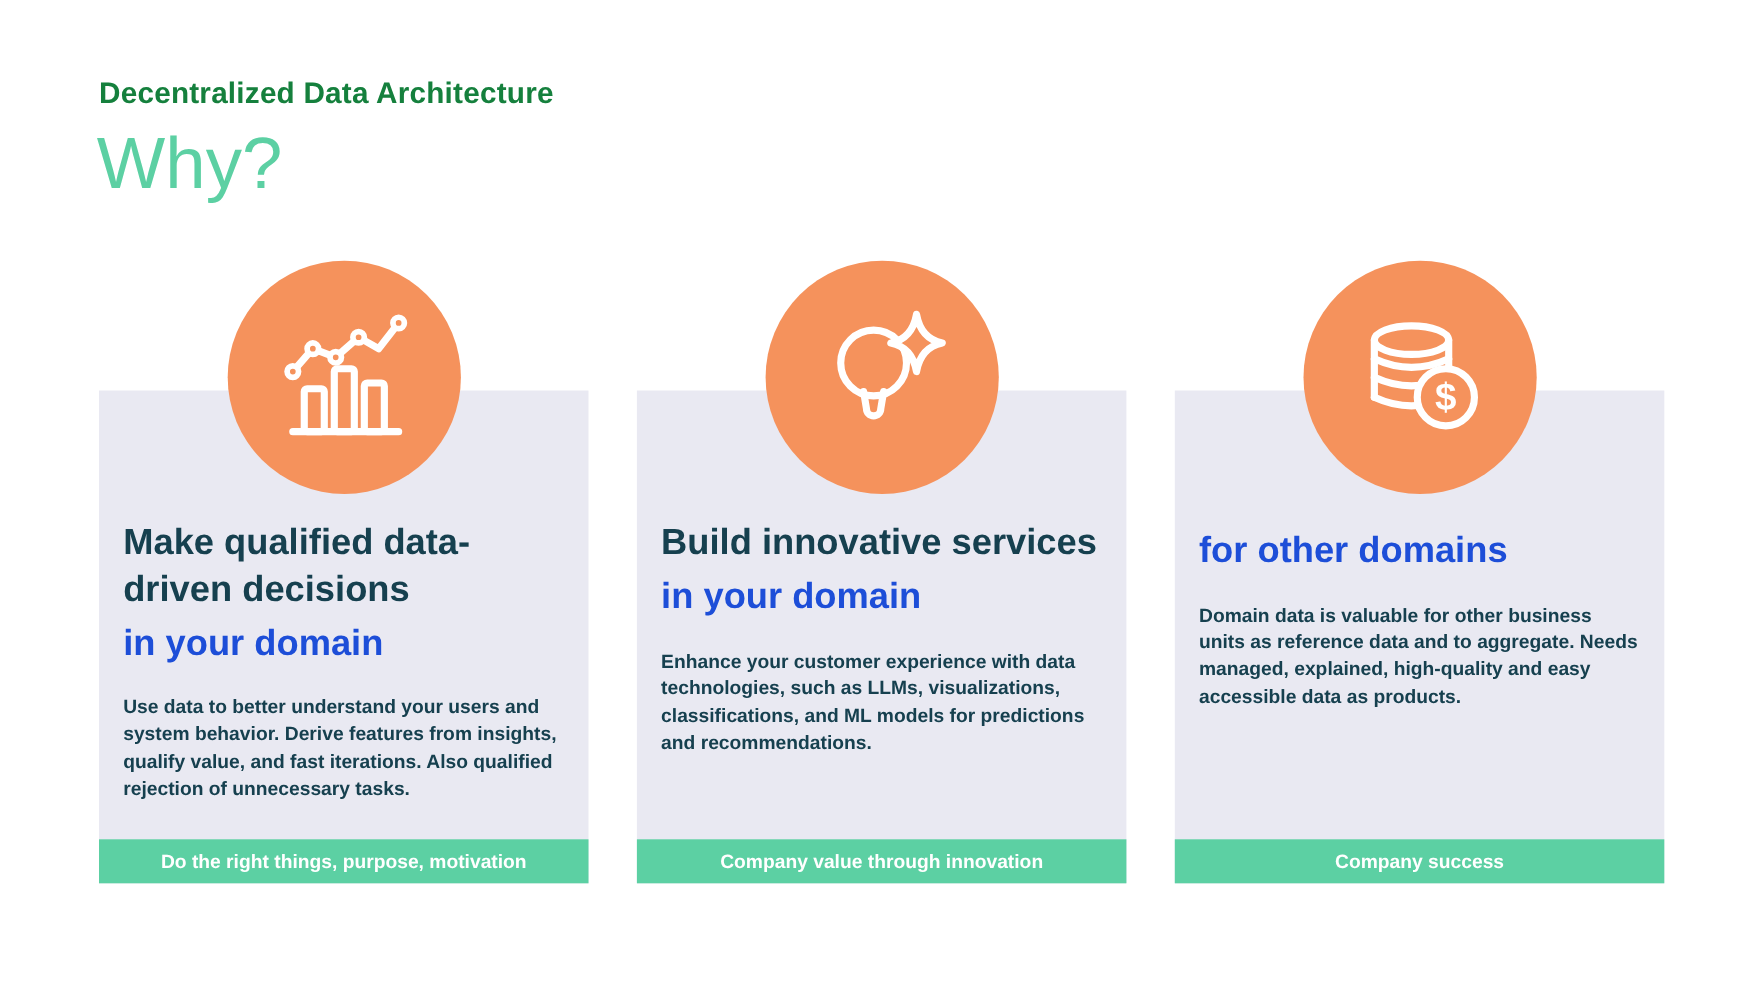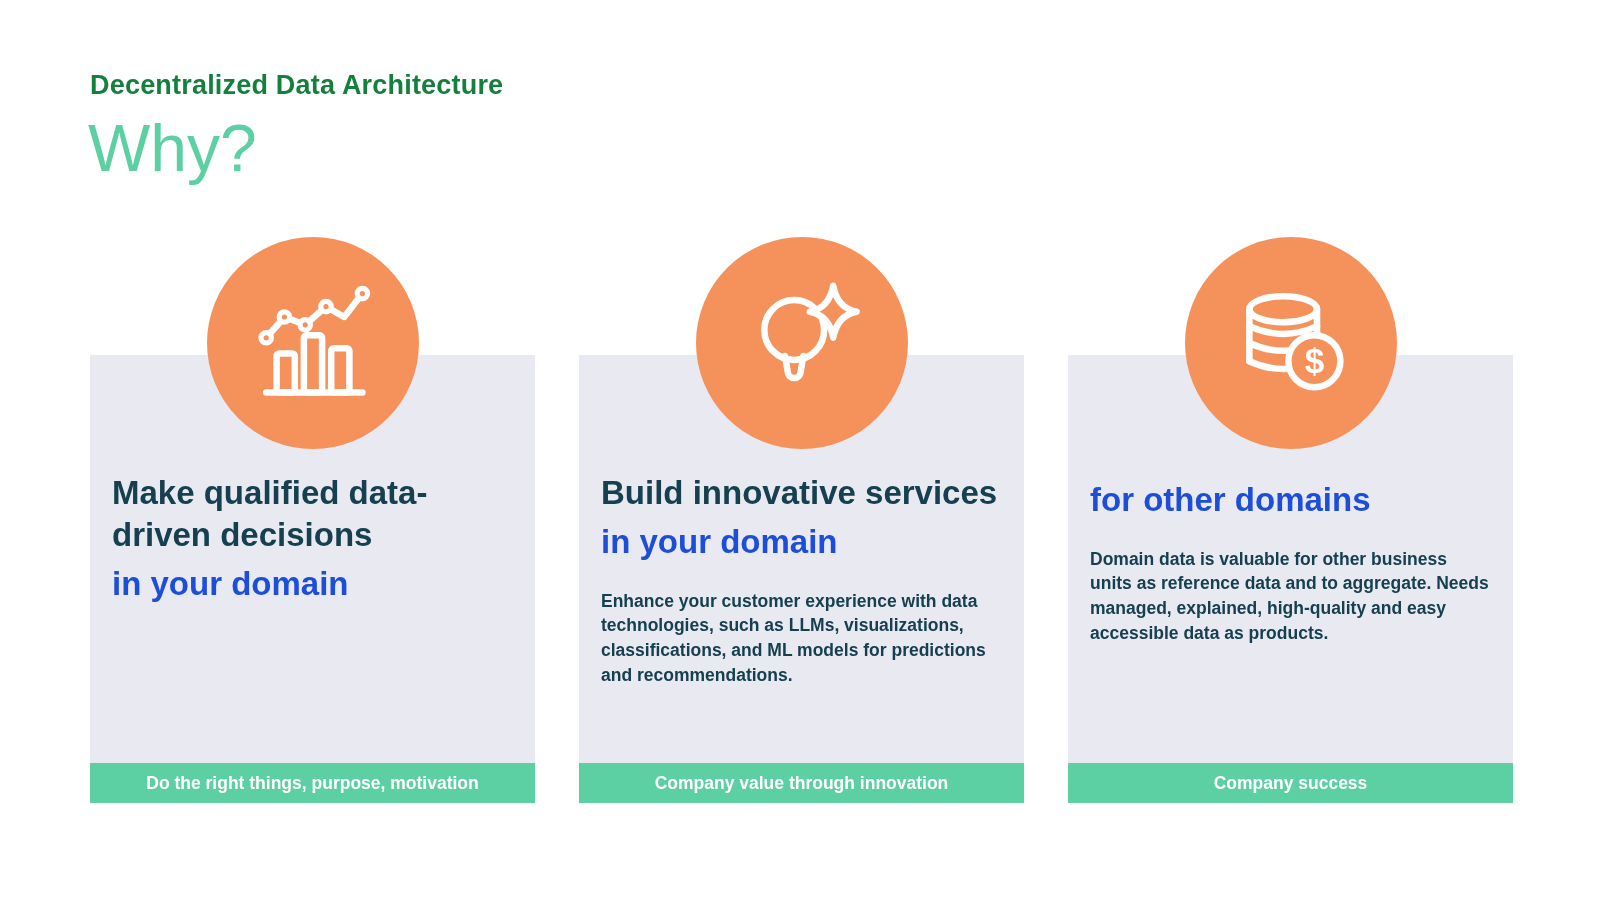--- a/index.html
+++ b/index.html
@@ -111,20 +111,21 @@
           <circle cx="14" cy="46" r="4" fill="#f5925c" stroke-width="4"></circle>
           <circle cx="28" cy="30" r="4" fill="#f5925c" stroke-width="4"></circle>
           <circle cx="44" cy="36" r="4" fill="#f5925c" stroke-width="4"></circle>
           <circle cx="60" cy="22" r="4" fill="#f5925c" stroke-width="4"></circle>
           <circle cx="88" cy="12" r="4" fill="#f5925c" stroke-width="4"></circle>
         </svg>
       </div>
       <div class="card-content">
         <h2 class="card-title">Make qualified data-driven decisions</h2>
         <h3 class="card-subtitle">in your domain</h3>
+        <p class="card-body">Use data to better understand your users and system behavior. Derive features from insights, qualify value, and fast iterations. Also qualified rejection of unnecessary tasks.</p>
       </div>
       <div class="card-footer">
         <span>Do the right things, purpose, motivation</span>
       </div>
     </section>
 
     <section class="card">
       <div class="icon-circle">
         <svg viewBox="0 0 100 100" fill="none" stroke="#ffffff" stroke-width="5" stroke-linecap="round" stroke-linejoin="round">
           <circle cx="44" cy="40" r="23"></circle>

